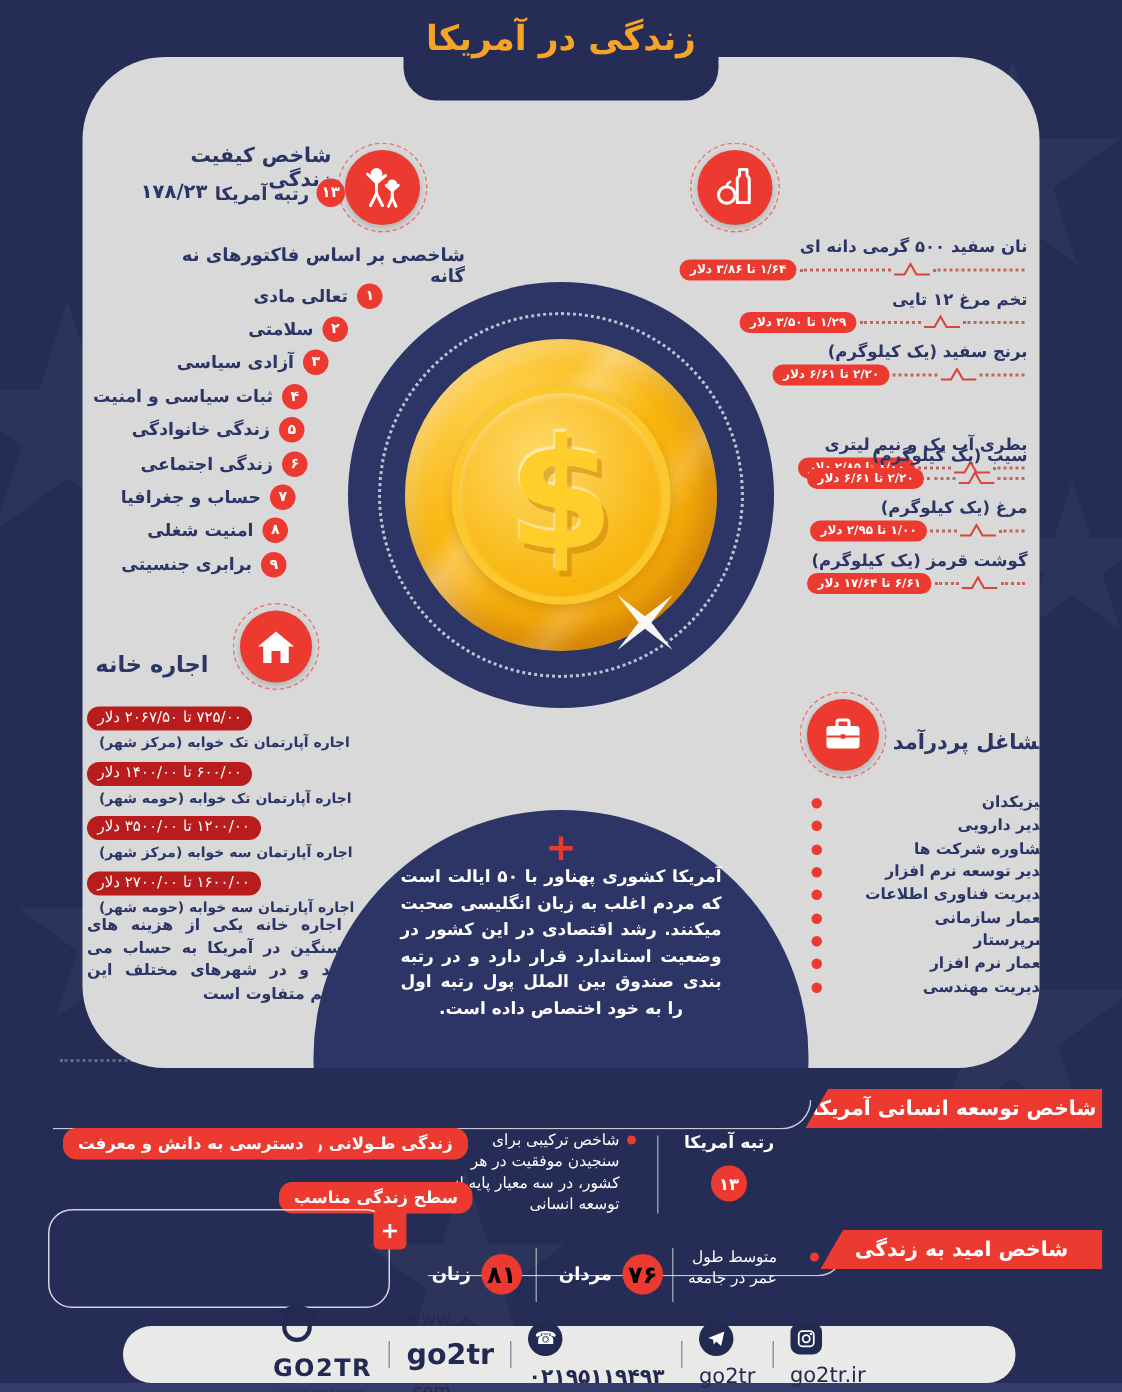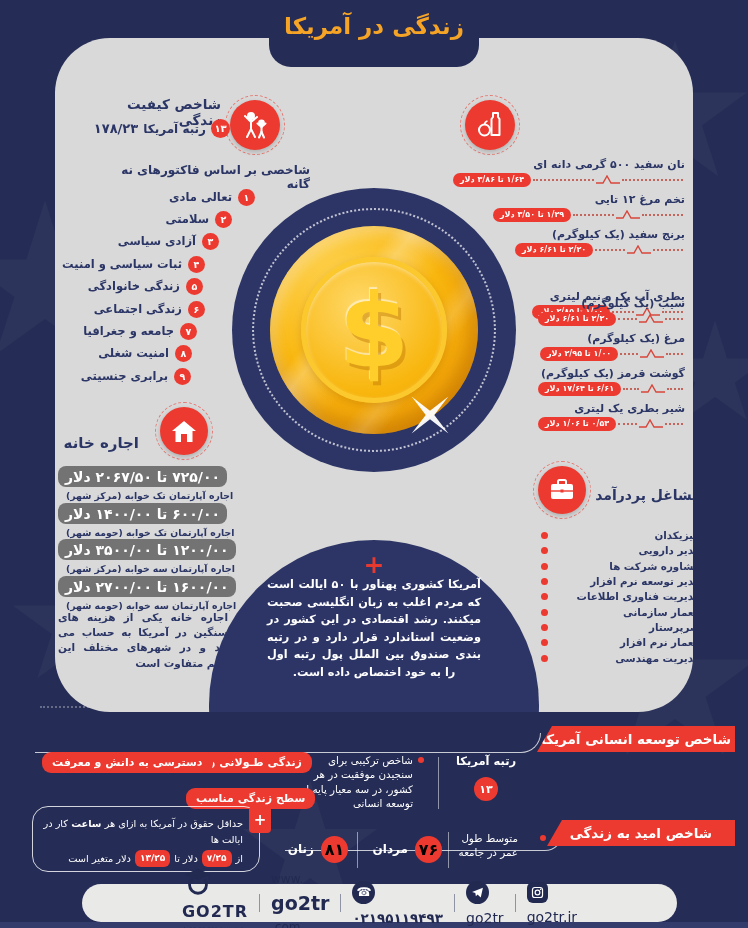--- a/index.html
+++ b/index.html
@@ -61,21 +61,21 @@
         white-space:nowrap;margin-bottom:2px;}
   .pline{display:flex;align-items:center;height:13px;}
   .pbadge{background:#ec3a30;color:#fff;font-size:8px;font-weight:bold;padding:2.5px 7px;
         border-radius:8px;white-space:nowrap;direction:rtl;}
   .dotseg{flex:1;border-top:2px dotted rgba(190,70,58,.8);height:0;margin:0 2px;}
   
   .rent-title{position:absolute;left:8px;top:396px;width:76px;direction:rtl;text-align:right;
         font-size:15px;font-weight:bold;color:#2b3666;}
   .rlist{position:absolute;left:3px;top:424px;width:172px;height:150px;}
   .ritem{position:absolute;left:0;width:100%;}
-  .rbadge{display:inline-block;background:#737373;color:#fff;font-size:14px;font-weight:bold;
+  .rbadge{display:inline-block;background:#b91c1c;color:#fff;font-size:10px;font-weight:normal;
         padding:2.5px 7px;border-radius:8px;white-space:nowrap;direction:rtl;}
   .rrow{display:flex;align-items:flex-end;margin-top:3px;}
   .rdots{flex:1;border-top:2px dotted rgba(43,54,102,.5);height:0;margin:0 6px 0 2px;}
   .rlabel{direction:rtl;font-size:9.3px;font-weight:bold;color:#2b3666;white-space:nowrap;}
   .rent-note{position:absolute;left:3px;top:572px;width:170px;direction:rtl;text-align:justify;
         font-size:10.5px;font-weight:bold;color:#2b3666;line-height:1.45;}
   
   .jobs-title{position:absolute;left:536px;top:449px;width:110px;direction:rtl;text-align:right;
         font-size:14px;font-weight:bold;color:#2b3666;}
   .jlist{position:absolute;left:486px;top:490px;width:159px;height:145px;}
@@ -213,21 +213,21 @@
         <div class="factor-row" style="top: 89px; right: 57px;">
     <span class="fnum">۵</span>
     <span class="flabel">زندگی خانوادگی</span>
   </div>
         <div class="factor-row" style="top: 112px; right: 55px;">
     <span class="fnum">۶</span>
     <span class="flabel">زندگی اجتماعی</span>
   </div>
         <div class="factor-row" style="top: 134px; right: 63px;">
     <span class="fnum">۷</span>
-    <span class="flabel">جامعه و جغرافیا</span>
+    <span class="flabel">حساب و جغرافیا</span>
   </div>
         <div class="factor-row" style="top: 156px; right: 68px;">
     <span class="fnum">۸</span>
     <span class="flabel">امنیت شغلی</span>
   </div>
         <div class="factor-row" style="top: 179px; right: 69px;">
     <span class="fnum">۹</span>
     <span class="flabel">برابری جنسیتی</span>
   </div>
       </div>
@@ -315,31 +315,20 @@
     <div class="plabel">گوشت قرمز (یک کیلوگرم)</div>
     <div class="pline">
       <span class="pbadge">۶/۶۱ تا ۱۷/۶۴ دلار</span>
       <span class="dotseg"></span>
       <svg width="24" height="10" viewBox="0 0 24 10">
         <path d="M0 8 H7 L11 1 L15 8 H24" fill="none" stroke="#d8453a" stroke-width="1.4"></path>
       </svg>
       <span class="dotseg"></span>
     </div>
   </div>
-        <div class="pitem" style="top: 244px; width: 147px;">
-    <div class="plabel">شیر بطری یک لیتری</div>
-    <div class="pline">
-      <span class="pbadge">۰/۵۳ تا ۱/۰۶ دلار</span>
-      <span class="dotseg"></span>
-      <svg width="24" height="10" viewBox="0 0 24 10">
-        <path d="M0 8 H7 L11 1 L15 8 H24" fill="none" stroke="#d8453a" stroke-width="1.4"></path>
-      </svg>
-      <span class="dotseg"></span>
-    </div>
-  </div>
       </div>
 
     <div class="icon-ring" style="left:100px;top:364px;width:56px;height:56px;">
       <div class="icon-red">
         <svg width="28" height="28" viewBox="0 0 28 28">
           <path d="M14 4 L26 14 H22.5 V25 H5.5 V14 H2 Z" fill="#fff"></path>
           <rect x="11" y="17" width="6" height="8" fill="#ec3a30"></rect>
         </svg>
       </div>
     </div>
@@ -464,30 +453,20 @@
     <span class="gender-name">مردان</span>
   </div>
   <div class="vdiv" style="left:357px;top:832px;height:36px;"></div>
   <div class="gender-group" style="left:262px;top:835px;">
     <span class="gender-badge">۸۱</span>
     <span class="gender-name">زنان</span>
   </div>
 
   <div class="wage-box">
     <div class="wage-plus">+</div>
-    <div class="wage-text">
-      <span>حداقل حقوق در آمریکا به ازای هر </span><b>ساعت</b><span> کار در ایالت ها</span>
-      <div class="wage-line2">
-        <span>از</span>
-        <span class="wage-badge">۷/۲۵</span>
-        <span>دلار تا</span>
-        <span class="wage-badge">۱۳/۲۵</span>
-        <span>دلار متغیر است</span>
-      </div>
-    </div>
   </div>
 
   <div class="footer-bar">
     <div class="fgroup">
       <svg width="32" height="30" viewBox="0 0 34 30">
         <path d="M17 2 L31 8 L17 14 L3 8 Z" fill="#222a52"></path>
         <line x1="29" y1="9" x2="29" y2="14" stroke="#222a52" stroke-width="1.5"></line>
         <circle cx="17" cy="19" r="9" fill="none" stroke="#222a52" stroke-width="3" stroke-dasharray="42 8"></circle>
       </svg>
       <span class="brand-name">GO2TR</span>

